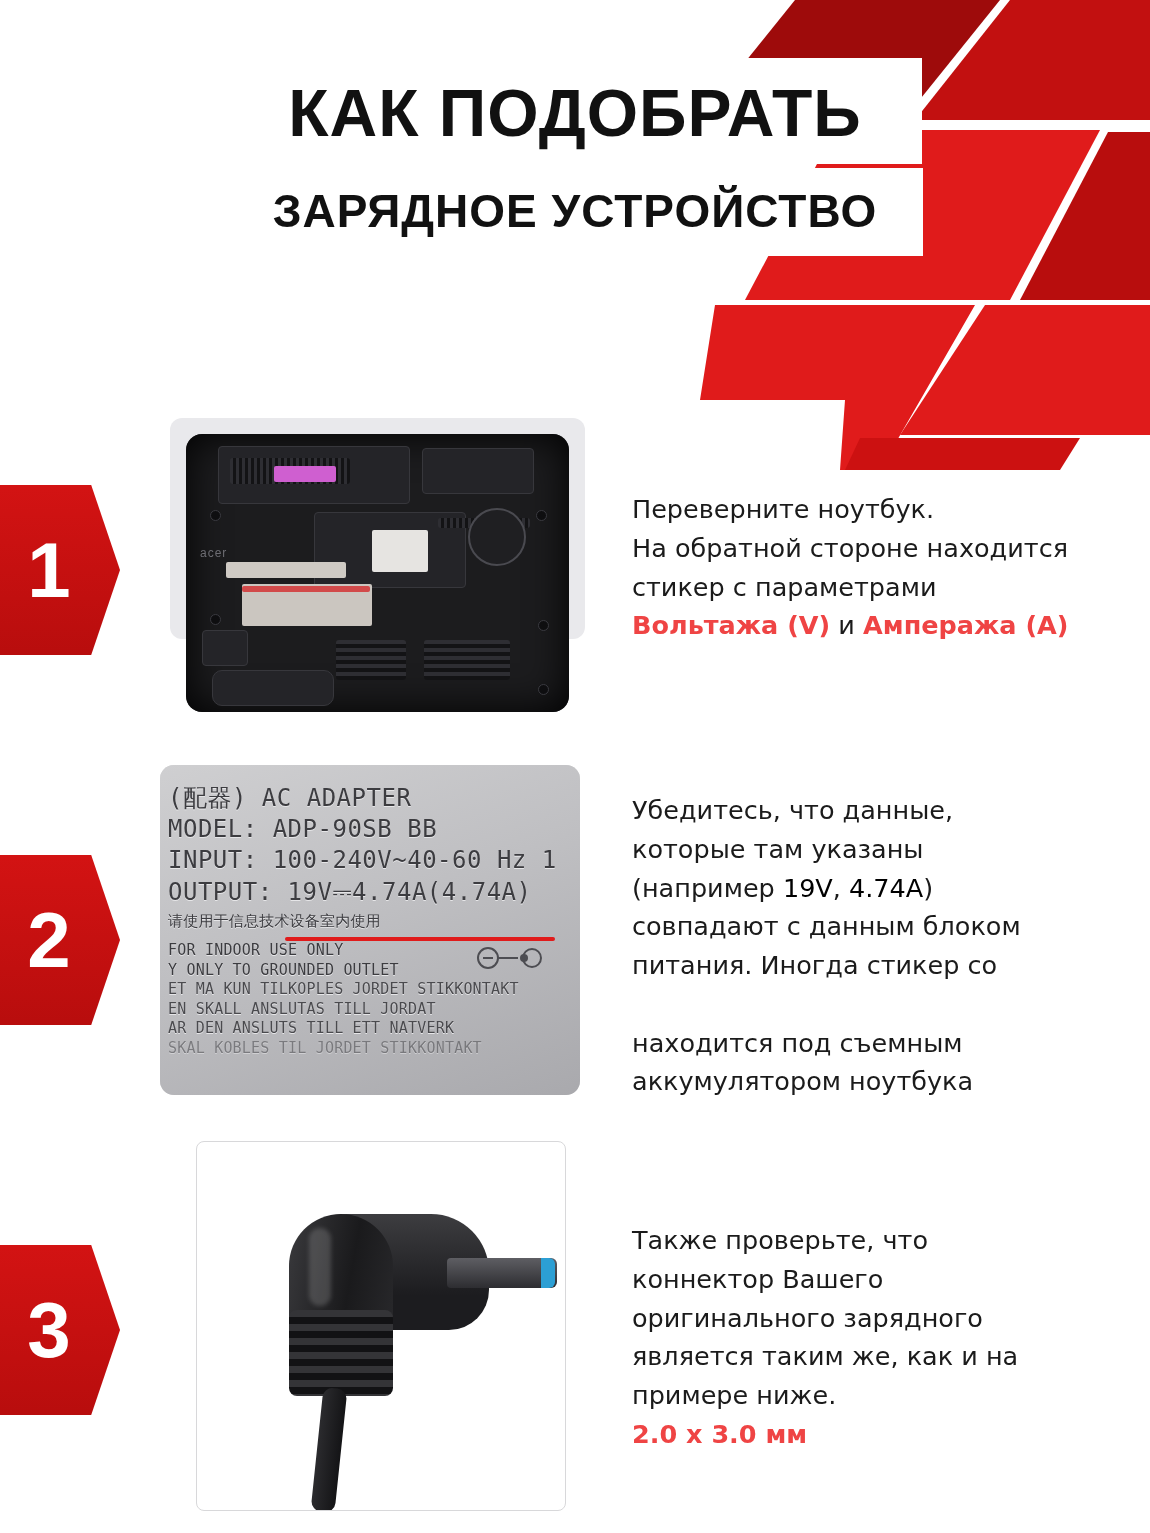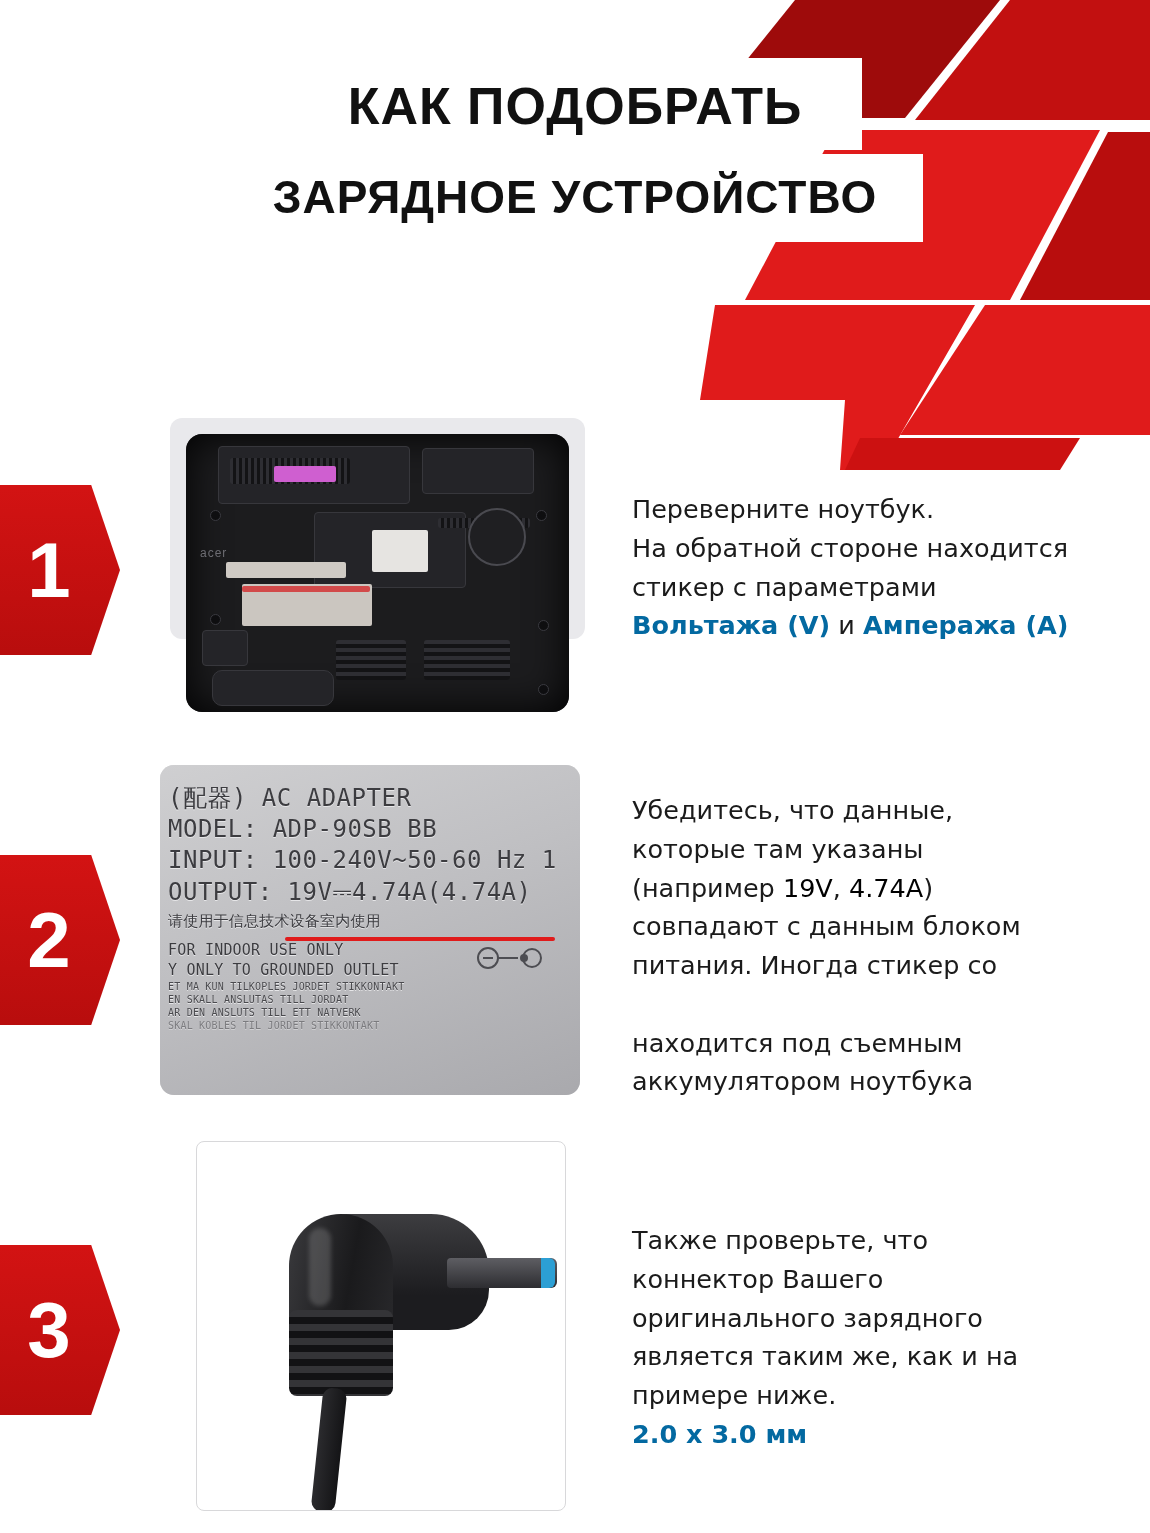--- a/index.html
+++ b/index.html
@@ -40,21 +40,21 @@
   .title-line {
     background: #ffffff;
     color: #111111;
     font-family: "Liberation Sans", sans-serif;
     font-weight: bold;
     letter-spacing: 1px;
     line-height: 1;
     white-space: nowrap;
   }
   .title-line-1 {
-    font-size: 52px;
+    font-size: 66px;
     padding: 22px 60px 18px 60px;
   }
   .title-line-2 {
     font-size: 46px;
     padding: 20px 46px 22px 46px;
     margin-top: 4px;
   }
 
   
   .steps {
@@ -92,21 +92,21 @@
   }
 
   .text-col {
     position: absolute;
     color: #1b1b1b;
     font-family: "DejaVu Sans", sans-serif;
     font-size: 25.5px;
     line-height: 1.52;
   }
   .text-col .accent {
-    color: #0369a1;
+    color: #ef4444;
     font-weight: bold;
   }
   .text-col .accent-light {
     color: #000000;
   }
 
   
   .laptop-frame {
     position: absolute;
     left: 170px;
@@ -192,21 +192,21 @@
     width: 410px;
     color: #3c3c40;
     font-family: "DejaVu Sans Mono", monospace;
     font-size: 21px;
     line-height: 1.30;
     letter-spacing: 0.5px;
     text-shadow: 0 1px 0 #e6e6e8;
   }
   .adapter-text .big { font-size: 24px; }
   .adapter-text .small { font-size: 15px; letter-spacing: 0.2px; }
-  .adapter-text .tiny { font-size: 10px; letter-spacing: 0.2px; color: #4a4a4e; }
+  .adapter-text .tiny { font-size: 15px; letter-spacing: 0.2px; color: #4a4a4e; }
   .red-underline {
     position: absolute;
     left: 125px;
     top: 172px;
     width: 270px;
     height: 4px;
     background: #e01b1b;
     border-radius: 2px;
   }
   .adapter-mark {
@@ -365,21 +365,21 @@
   <div class="step" style="height:380px;">
     <div class="badge" style="top:100px;">
       <span>2</span>
     </div>
 
     <div class="adapter-frame">
       <div class="adapter-surface"></div>
       <div class="adapter-text">
         <div class="big">(配器) AC  ADAPTER</div>
         <div class="big">MODEL: ADP-90SB  BB</div>
-        <div class="big">INPUT: 100-240V~50-60 Hz  1</div>
+        <div class="big">INPUT: 100-240V~40-60 Hz  1</div>
         <div class="big">OUTPUT: 19V⎓4.74A(4.74A)</div>
         <div class="small" style="margin-top:4px;">请使用于信息技术设备室内使用</div>
         <div class="small" style="margin-top:10px;">FOR INDOOR USE ONLY</div>
         <div class="small">Y ONLY TO GROUNDED OUTLET</div>
         <div class="tiny">ET MA KUN TILKOPLES JORDET STIKKONTAKT</div>
         <div class="tiny">EN SKALL ANSLUTAS TILL JORDAT</div>
         <div class="tiny">AR DEN ANSLUTS TILL ETT NATVERK</div>
         <div class="tiny" style="opacity:.55">SKAL KOBLES TIL JORDET STIKKONTAKT</div>
       </div>
       <div class="red-underline"></div>

